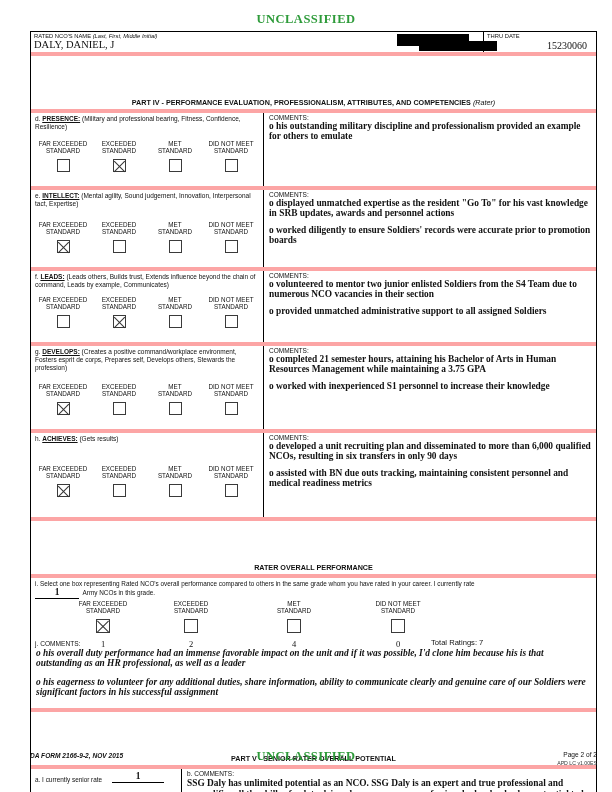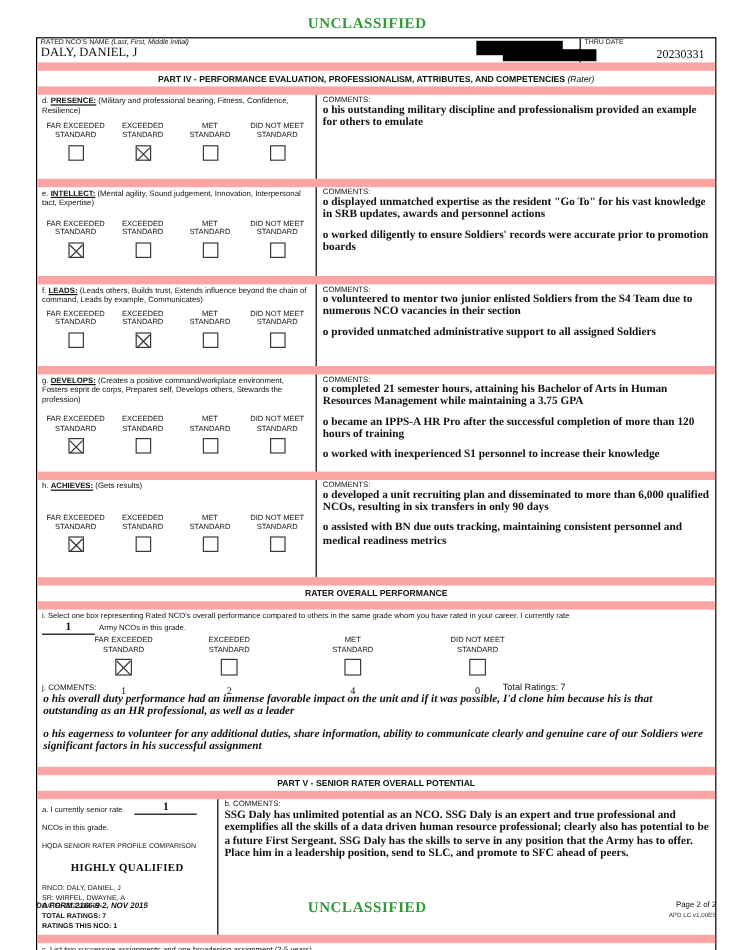--- a/index.html
+++ b/index.html
@@ -9,36 +9,36 @@
     font-family:"Liberation Sans", sans-serif; color:#111;
     margin:0 auto; overflow:hidden;
   }
   .classification {
     position:absolute; left:0; width:100%; text-align:center;
     font-family:"Liberation Serif", serif; font-weight:bold;
     font-size:12.5px; color:#2e9b3a; letter-spacing:.5px;
   }
   .classification.top { top:12px; }
   .form { position:absolute; left:30px; top:31px; width:567px; border:1.5px solid #000; background:#fff; }
-  .row { border-bottom:7px solid #fca5a5; }
+  .row { border-bottom:4px solid #fca5a5; }
   .row:last-child { border-bottom:none; }
 
   
   .name-row { display:flex; min-height:23px; position:relative; }
   .name-cell { flex:1; padding:1px 3px; position:relative; }
   .tiny-label { font-size:5.8px; }
   .tiny-label .it { font-style:italic; }
   .name-value { font-family:"Liberation Serif", serif; font-size:10.5px; margin-top:0px; }
   .thru-cell { width:113px; border-left:1px solid #000; padding:1px 3px; }
   .thru-value { font-family:"Liberation Serif", serif; font-size:10px; text-align:right; padding-right:6px; margin-top:1px; }
   .redact1 { position:absolute; left:366px; top:2px; width:72px; height:12px; background:#000; }
   .redact2 { position:absolute; left:388px; top:9px; width:78px; height:10px; background:#000; }
 
   
-  .part-header { text-align:center; font-weight:bold; font-size:7.2px; padding:2px 0; }
+  .part-header { text-align:center; font-weight:bold; font-size:7.2px; padding:2px 0;margin-top:40px; }
   .part-header .it { font-weight:normal; font-style:italic; }
 
   
   .attr-row { display:flex; }
   .attr-cell { width:233px; border-right:1px solid #000; padding:2px 4px 0 4px; display:flex; flex-direction:column; }
   .attr-title { font-size:6.5px; line-height:1.25; }
   .attr-name { font-weight:bold; text-decoration:underline; }
   .check-row { display:flex; margin-top:auto; margin-bottom:10px; }
   .check-col { flex:1; text-align:center; }
   .cb-label { font-size:6.3px; line-height:1.2; }
@@ -61,21 +61,21 @@
   .i-block { padding:2px 4px 0 4px; }
   .i-line { font-size:6.4px; line-height:1.3; }
   .fill-line { display:inline-block; min-width:44px; text-align:center; border-bottom:1px solid #000;
                font-family:"Liberation Serif", serif; font-weight:bold; font-size:9.5px; line-height:1; }
   .overall-grid { position:relative; height:48px; margin-top:1px; }
   .ov-col { position:absolute; top:0; width:110px; text-align:center; }
   .ov-col .cb { width:14px; height:14px; }
   .ov-count { font-family:"Liberation Serif", serif; font-size:8.5px; margin-top:2px; }
   .ov-0 { left:17px; } .ov-1 { left:105px; } .ov-2 { left:208px; } .ov-3 { left:312px; }
   .j-label { position:absolute; left:4px; bottom:1px; font-size:6.6px; }
-  .total-ratings { position:absolute; left:388px; bottom:1px; font-size:7.6px; }
+  .total-ratings { position:absolute; left:400px; bottom:1px; font-size:7.6px; }
   .j-comments { padding:0 5px 3px 5px;font-style:italic; }
   .j-comments p { font-family:"Liberation Serif", serif; font-weight:bold; font-size:9.4px; line-height:1.1; margin:0 0 8px 0; }
 
   
   .pv-row { display:flex; min-height:108px; }
   .pv-left { width:151px; border-right:1px solid #000; padding:3px 4px; }
   .pv-a-line { font-size:6.4px; display:flex; align-items:flex-end; }
   .pv-a-line .fill-line { margin-left:10px; min-width:52px; }
   .pv-a-suffix { font-size:6.4px; margin-top:8px; }
   .hqda { font-size:5.8px; margin-top:9px; }
@@ -110,21 +110,21 @@
 
     <div class="row name-row">
       <div class="name-cell">
         <div class="tiny-label"><span>RATED NCO'S NAME</span> <span class="it">(Last, First, Middle Initial)</span></div>
         <div class="name-value">DALY, DANIEL, J</div>
         <div class="redact1"></div>
         <div class="redact2"></div>
       </div>
       <div class="thru-cell">
         <div class="tiny-label">THRU DATE</div>
-        <div class="thru-value">20230331</div>
+        <div class="thru-value">15230060</div>
       </div>
     </div>
 
     <div class="row part-header"><span>PART IV - PERFORMANCE EVALUATION, PROFESSIONALISM, ATTRIBUTES, AND COMPETENCIES </span><span class="it">(Rater)</span></div>
 
     <div class="row attr-row" style="min-height:77px">
       <div class="attr-cell">
         <div class="attr-title"><span>d. </span><span class="attr-name">PRESENCE:</span><span> (Military and professional bearing, Fitness, Confidence, Resilience)</span></div>
         <div class="check-row">
           <div class="check-col"><div class="cb-label">
@@ -227,21 +227,20 @@
               </div><span class="cb"></span></div>
           <div class="check-col"><div class="cb-label">
                 <div>DID NOT MEET</div>
                 <div>STANDARD</div>
               </div><span class="cb"></span></div>
         </div>
       </div>
       <div class="comments-cell">
         <div class="comments-label">COMMENTS:</div>
         <p>o completed 21 semester hours, attaining his Bachelor of Arts in Human Resources Management while maintaining a 3.75 GPA</p>
-        <p>o became an IPPS-A HR Pro after the successful completion of more than 120 hours of training</p>
         <p>o worked with inexperienced S1 personnel to increase their knowledge</p>
       </div>
     </div>
 
     <div class="row attr-row" style="min-height:88px">
       <div class="attr-cell">
         <div class="attr-title"><span>h. </span><span class="attr-name">ACHIEVES:</span><span> (Gets results)</span></div>
         <div class="check-row" style="margin-bottom:16px">
           <div class="check-col"><div class="cb-label">
                 <div>FAR EXCEEDED</div>

